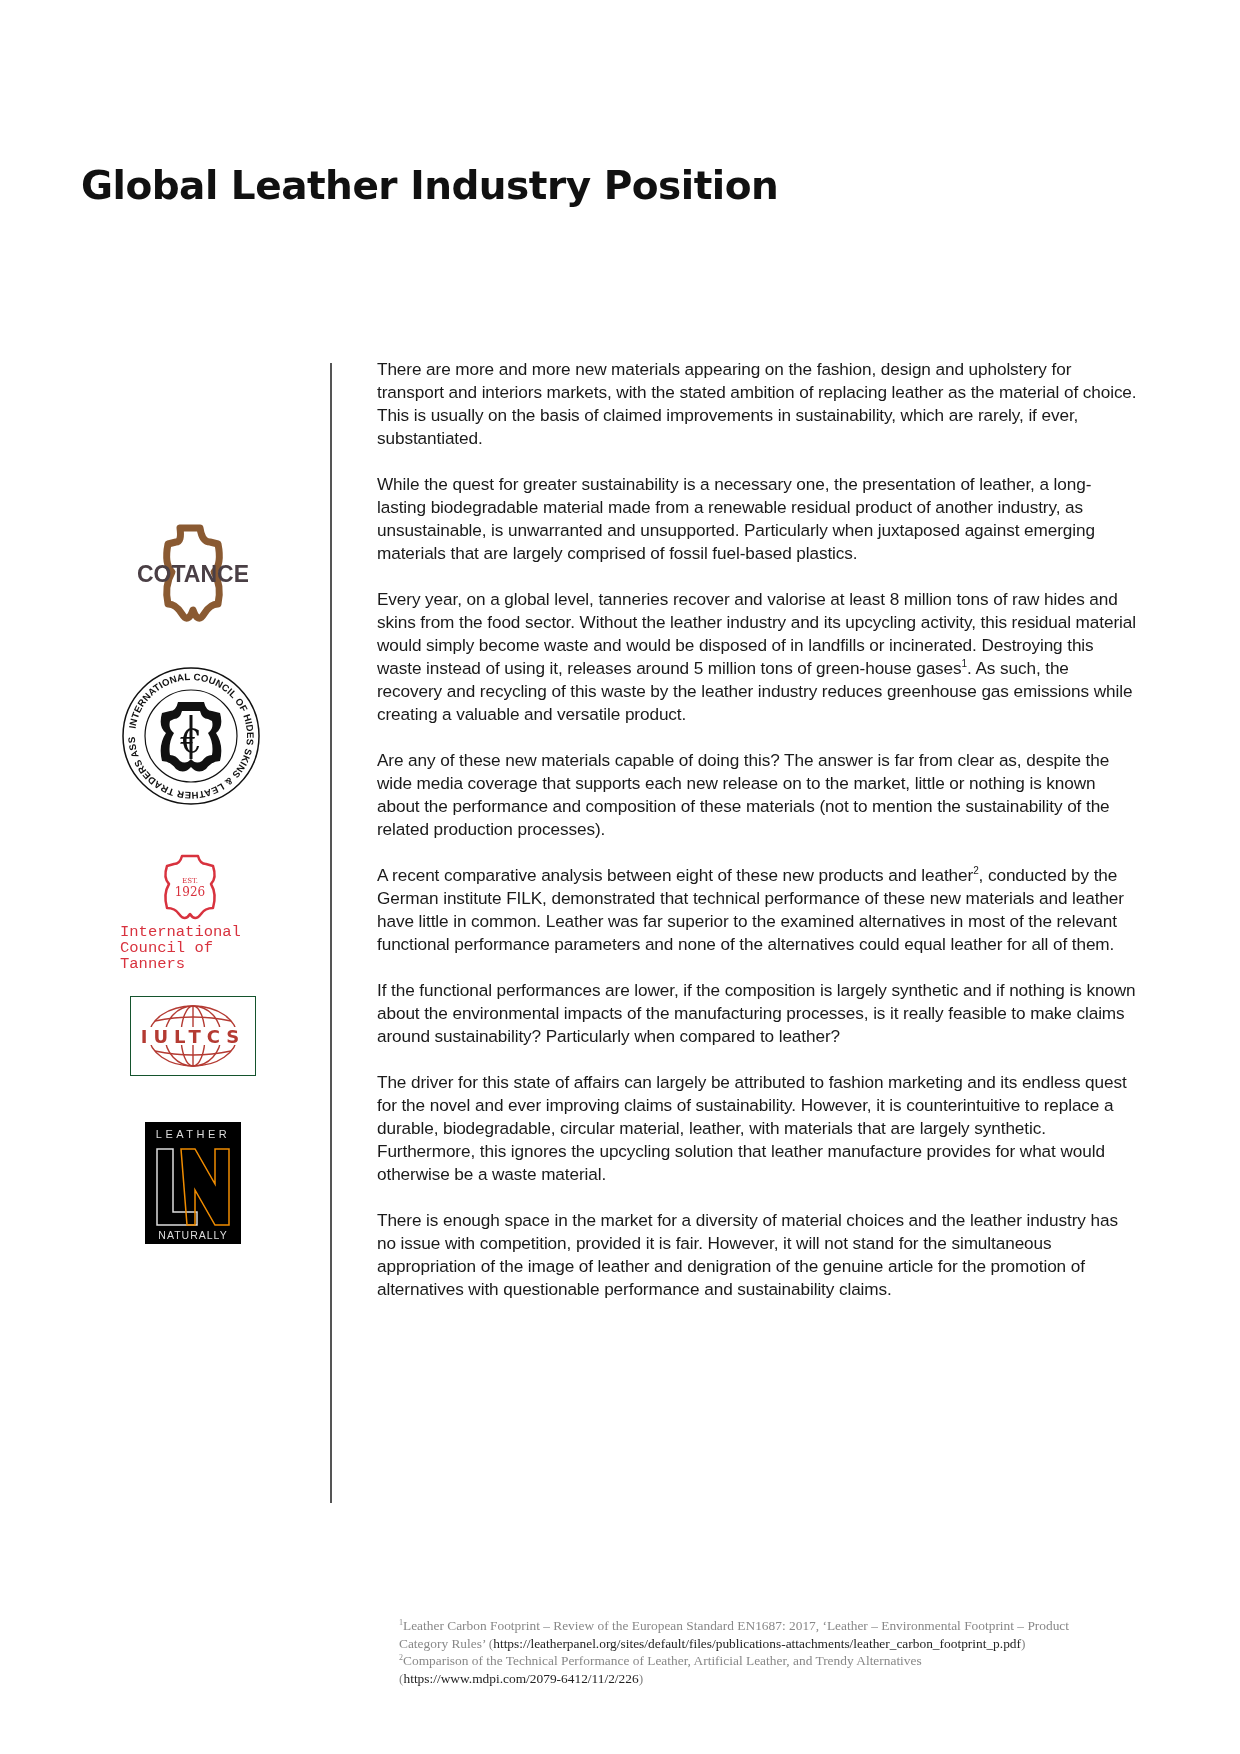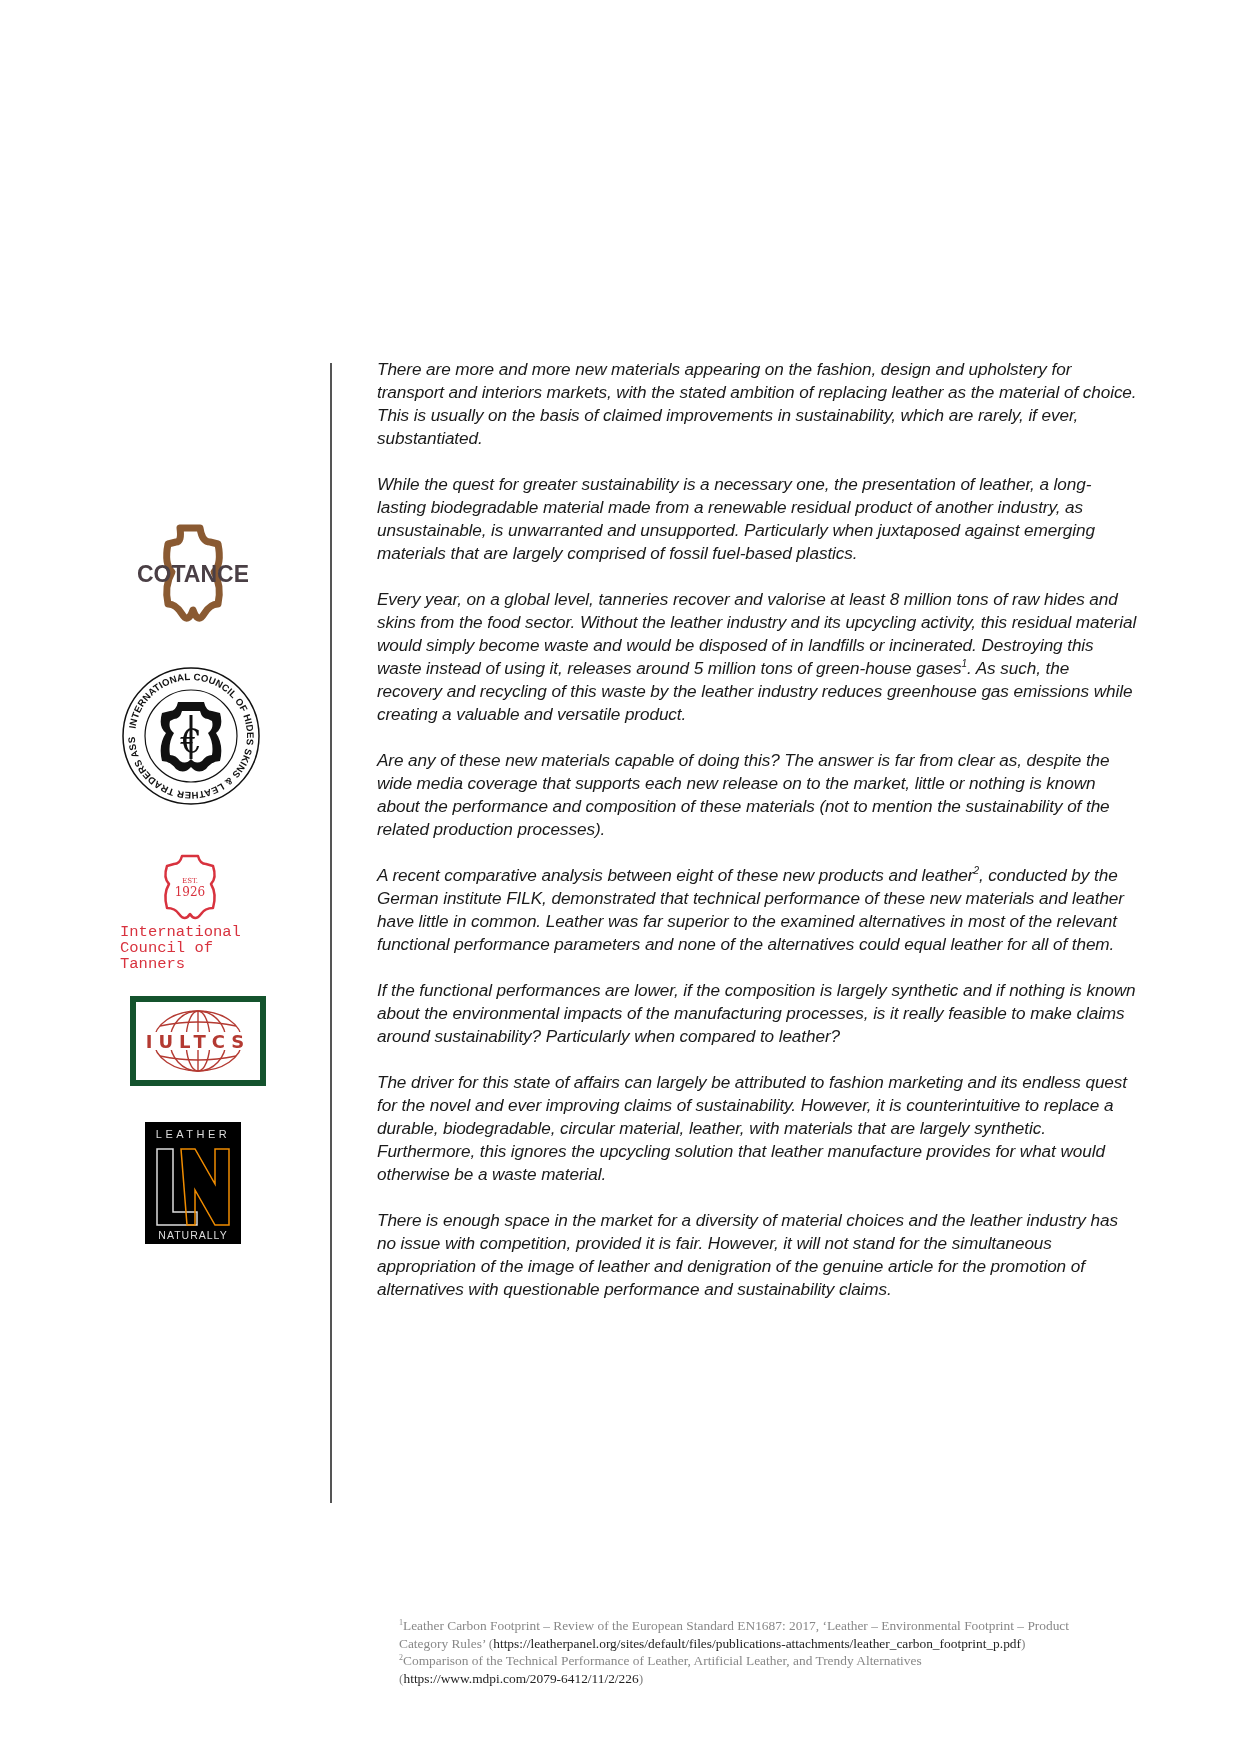--- a/index.html
+++ b/index.html
@@ -4,35 +4,35 @@
   <style>
     html, body { margin: 0; padding: 0; background: #ffffff; }
     body { width: 1240px; height: 1754px; position: relative; overflow: hidden;
            font-family: "Liberation Sans", "DejaVu Sans", sans-serif; color: #111; }
     .title { position: absolute; left: 81px; top: 156px; margin: 0;
              font-family: "DejaVu Sans", sans-serif; font-weight: bold;
              font-size: 39px; line-height: 59px; letter-spacing: -0.5px; color: #111; }
     .rule { position: absolute; left: 330px; top: 363px; width: 2px; height: 1140px; background: #555; }
     .body-text { position: absolute; left: 377px; top: 358px; width: 760px; }
     .body-text p { margin: 0 0 23px 0; font-size: 17.2px; line-height: 23px; color: #1a1a1a;
-                   font-family: "Liberation Sans", sans-serif; letter-spacing: -0.1px; font-style: italic; }
+                   font-family: "Liberation Sans", sans-serif; letter-spacing: -0.1px; }
     .body-text sup { font-size: 10px; line-height: 0; vertical-align: super; }
     .logo { position: absolute; }
     .logo svg { display: block; }
     .footnotes { position: absolute; left: 399px; top: 1617px; width: 720px;
                  font-family: Liberation Serif, serif; font-size: 13.4px; line-height: 17.5px; color: #888; }
     .footnotes .fn { margin: 0; }
     .footnotes .url { color: #222; }
     .footnotes sup { font-size: 8px; vertical-align: super; line-height: 0; }
   </style>
 </head>
 <body>
 
 <h1 class="title">
-  <br>
+  <span>Global Leather Industry Position</span><br>
 </h1>
 
 <div class="rule"></div>
 
 <div>
 
   <div class="logo" style="left:138px; top:520px;">
     <svg width="110" height="110" viewBox="0 0 110 110">
       <path d="M42 8 L62 8 Q64 22 72 22 L80 24 Q84 44 76 52 Q84 66 80 84 Q72 84 66 94 Q60 104 55 90 Q50 104 44 94 Q38 84 30 84 Q26 66 34 52 Q26 44 30 24 L38 22 Q44 22 42 8 Z" fill="none" stroke="#8a5a32" stroke-width="7" stroke-linejoin="round"></path>
       <text x="55" y="62" text-anchor="middle" font-family="Liberation Sans, sans-serif" font-weight="bold" font-size="23" fill="#4a3f45">COTANCE</text>
@@ -61,21 +61,21 @@
       <path d="M27 4 L43 4 Q45 12 51 12 L58 14 Q62 26 56 32 Q62 42 58 56 Q50 56 46 62 Q40 70 35 62 Q30 70 24 62 Q20 56 12 56 Q8 42 14 32 Q8 26 12 14 L19 12 Q25 12 27 4 Z" fill="none" stroke="#d8323e" stroke-width="2.5" stroke-linejoin="round"></path>
       <text x="35" y="31" text-anchor="middle" font-family="DejaVu Serif, serif" font-size="7" fill="#d8323e">EST.</text>
       <text x="35" y="44" text-anchor="middle" font-family="DejaVu Serif, serif" font-size="12" fill="#d8323e">1926</text>
     </svg>
     <div style="font-family:Liberation Mono, monospace; font-size:15.5px; line-height:16px; color:#d8323e; margin-top:2px;">
       <div>International</div>
       <div>Council of Tanners</div>
     </div>
   </div>
 
-  <div class="logo" style="left:130px; top:996px; width:124px; height:78px; border:6px solid #14532d; background:#fff;">
+  <div class="logo" style="left:130px; top:996px; width:124px; height:78px; border:1px solid #14532d; background:#fff;">
     <svg width="124" height="78" viewBox="0 0 124 78">
       <g fill="none" stroke="#b43a32" stroke-width="1.4">
         <ellipse cx="62" cy="39" rx="44" ry="30"></ellipse>
         <ellipse cx="62" cy="39" rx="28" ry="30"></ellipse>
         <ellipse cx="62" cy="39" rx="12" ry="30"></ellipse>
         <line x1="18" y1="39" x2="106" y2="39"></line>
         <path d="M24 24 Q62 16 100 24"></path>
         <path d="M24 54 Q62 62 100 54"></path>
         <line x1="62" y1="9" x2="62" y2="69"></line>
       </g>

